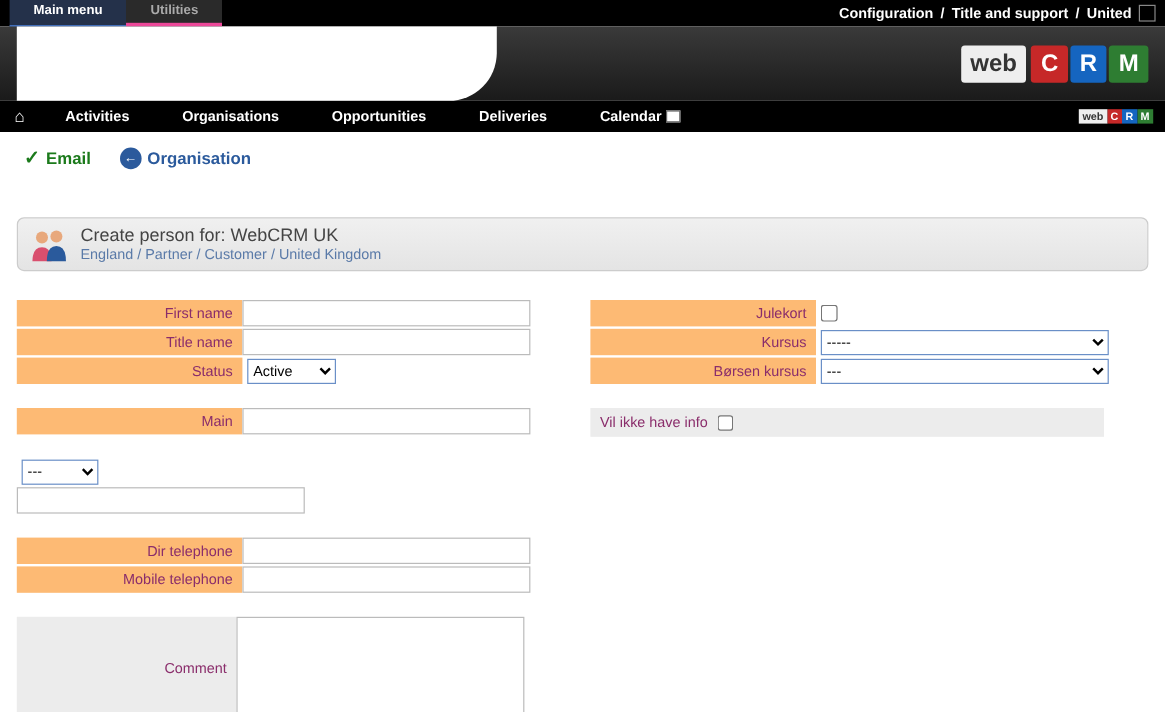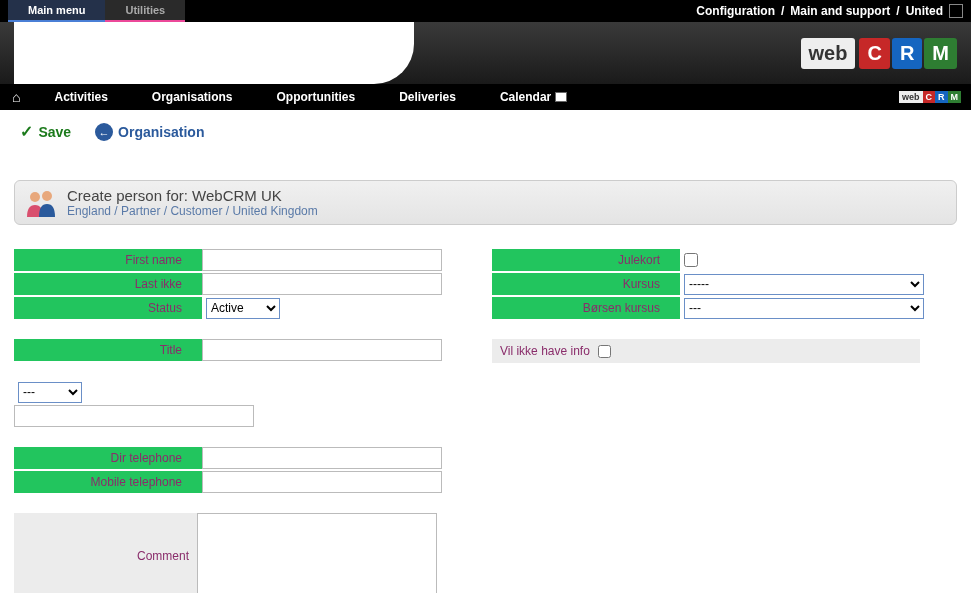--- a/index.html
+++ b/index.html
@@ -1,21 +1,21 @@
 <!DOCTYPE html>
 <html><head>
 <meta charset="utf-8">
 <style>
 * { box-sizing: border-box; margin: 0; padding: 0; }
 body { font-family: Arial, sans-serif; font-size: 12px; background: #fff; width: 971px; }
 .topbar { background: #000; height: 22px; display: flex; justify-content: space-between; align-items: center; padding: 0 8px; }
 .topbar-left { display: flex; gap: 0; }
 .top-tab { padding: 4px 20px; color: #fff; cursor: pointer; border-bottom: 2px solid transparent; font-weight: bold; font-size: 11px; }
 .top-tab.active { background: #24314a; border-bottom: 2px solid #4a7fd6; }
-.top-tab.inactive { background: #2a2a2a; color: #aaa; border-bottom: 2px solid #ec4899; }
+.top-tab.inactive { background: #2a2a2a; color: #aaa; border-bottom: 4px solid #ec4899; }
 .topbar-right { color: #fff; display: flex; align-items: center; gap: 6px; font-size: 12px; font-weight: bold; }
 .topbar-right span { cursor: pointer; }
 .logout-icon { width: 14px; height: 14px; border: 1px solid #888; display: inline-block; }
 .banner { height: 62px; background: linear-gradient(to bottom, #3a3a3a, #1a1a1a); display: flex; justify-content: space-between; align-items: center; padding: 0 14px; position: relative; }
 .banner-left { width: 400px; height: 62px; background: #fff; border-radius: 0 0 40px 0; }
 .logo { display: flex; align-items: center; gap: 0; }
 .logo-web { background: #eee; color: #333; padding: 4px 8px; font-weight: bold; font-size: 20px; border-radius: 3px; }
 .logo-c { background: #c62828; color: #fff; padding: 4px 8px; font-weight: bold; font-size: 20px; border-radius: 3px; margin-left: 4px; }
 .logo-r { background: #1565c0; color: #fff; padding: 4px 8px; font-weight: bold; font-size: 20px; border-radius: 3px; margin-left: 2px; }
 .logo-m { background: #2e7d32; color: #fff; padding: 4px 8px; font-weight: bold; font-size: 20px; border-radius: 3px; margin-left: 2px; }
@@ -35,21 +35,21 @@
 .back-icon { display: inline-flex; width: 18px; height: 18px; background: #2b5a9c; border-radius: 50%; align-items: center; justify-content: center; color: #fff; font-size: 11px; }
 .header-box { background: linear-gradient(to bottom, #f0f0f0, #e4e4e4); border: 1px solid #ccc; border-radius: 6px; padding: 6px 10px; display: flex; align-items: center; gap: 10px; margin-bottom: 24px; margin-top: 39px; }
 .people-icon { width: 32px; height: 28px; display: flex; align-items: flex-end; }
 .people-icon svg { width: 32px; height: 28px; }
 .header-text { display: flex; flex-direction: column; }
 .header-title { font-size: 15px; color: #444; }
 .header-crumb { font-size: 12px; color: #5a7aa8; }
 .form-cols { display: flex; gap: 50px; }
 .form-col { display: flex; flex-direction: column; gap: 2px; }
 .form-row { display: flex; align-items: center; height: 22px; }
-.form-label { width: 188px; background: #22c55e; text-align: right; padding: 4px 20px 4px 4px; color: #8a2d6b; font-size: 12px; height: 22px; line-height: 14px; }
+.form-label { width: 188px; background: #fdba74; text-align: right; padding: 4px 8px 4px 4px; color: #8a2d6b; font-size: 12px; height: 22px; line-height: 14px; }
 .form-input { width: 240px; border: 1px solid #bbb; height: 22px; padding: 2px 4px; font-size: 12px; }
 .form-select { border: 1px solid #6a8fc7; height: 21px; font-size: 12px; background: #fff; }
 .select-sm { width: 74px; }
 .select-md { width: 64px; }
 .select-lg { width: 240px; }
 .spacer { height: 16px; }
 .textarea-row { display: flex; }
 .textarea-label { width: 183px; background: #ececec; text-align: center; padding: 4px 8px 4px 4px; color: #8a2d6b; font-size: 12px; display: flex; align-items: center; justify-content: flex-end; height: 86px; }
 .form-textarea { width: 240px; height: 86px; border: 1px solid #bbb; resize: none; font-size: 12px; padding: 2px 4px; font-family: Arial; }
 .checkbox-cell { display: flex; align-items: center; padding-left: 4px; }
@@ -60,21 +60,21 @@
 <body>
 
 <div class="topbar">
   <div class="topbar-left">
     <div class="top-tab active">Main menu</div>
     <div class="top-tab inactive">Utilities</div>
   </div>
   <div class="topbar-right">
     <span>Configuration</span>
     <span>/</span>
-    <span>Main and support</span>
+    <span>Title and support</span>
     <span>/</span>
     <span>United</span>
     <span class="logout-icon"></span>
   </div>
 </div>
 
 <div class="banner">
   <div class="banner-left"></div>
   <div class="logo">
     <span class="logo-web">web</span>
@@ -101,21 +101,21 @@
     <span style="background:#c62828;color:#fff">C</span>
     <span style="background:#1565c0;color:#fff">R</span>
     <span style="background:#2e7d32;color:#fff">M</span>
   </div>
 </div>
 
 <div class="content">
   <div class="action-row">
     <div class="action save">
       <span class="check-icon">✓</span>
-      <span>Save</span>
+      <span>Email</span>
     </div>
     <div class="action org">
       <span class="back-icon">←</span>
       <span>Organisation</span>
     </div>
   </div>
 
   <div class="header-box">
     <div class="people-icon">
       <svg viewBox="0 0 32 28">
@@ -131,30 +131,30 @@
     </div>
   </div>
 
   <div class="form-cols">
     <div class="form-col">
       <div class="form-row">
         <div class="form-label">First name</div>
         <input class="form-input" value="" style="">
       </div>
       <div class="form-row">
-        <div class="form-label">Last ikke</div>
+        <div class="form-label">Title name</div>
         <input class="form-input" value="" style="">
       </div>
       <div class="form-row">
         <div class="form-label">Status</div>
         <div style="padding-left:4px"><select class="form-select select-sm"><option>Active</option></select></div>
       </div>
       <div class="spacer"></div>
       <div class="form-row">
-        <div class="form-label">Title</div>
+        <div class="form-label">Main</div>
         <input class="form-input" value="" style="">
       </div>
       <div class="spacer"></div>
       <div class="form-row">
         <div style="padding-left:4px"><select class="form-select select-md"><option>---</option></select></div>
       </div>
       <div class="form-row">
         <input class="form-input" value="" style="">
       </div>
       <div class="spacer"></div>

